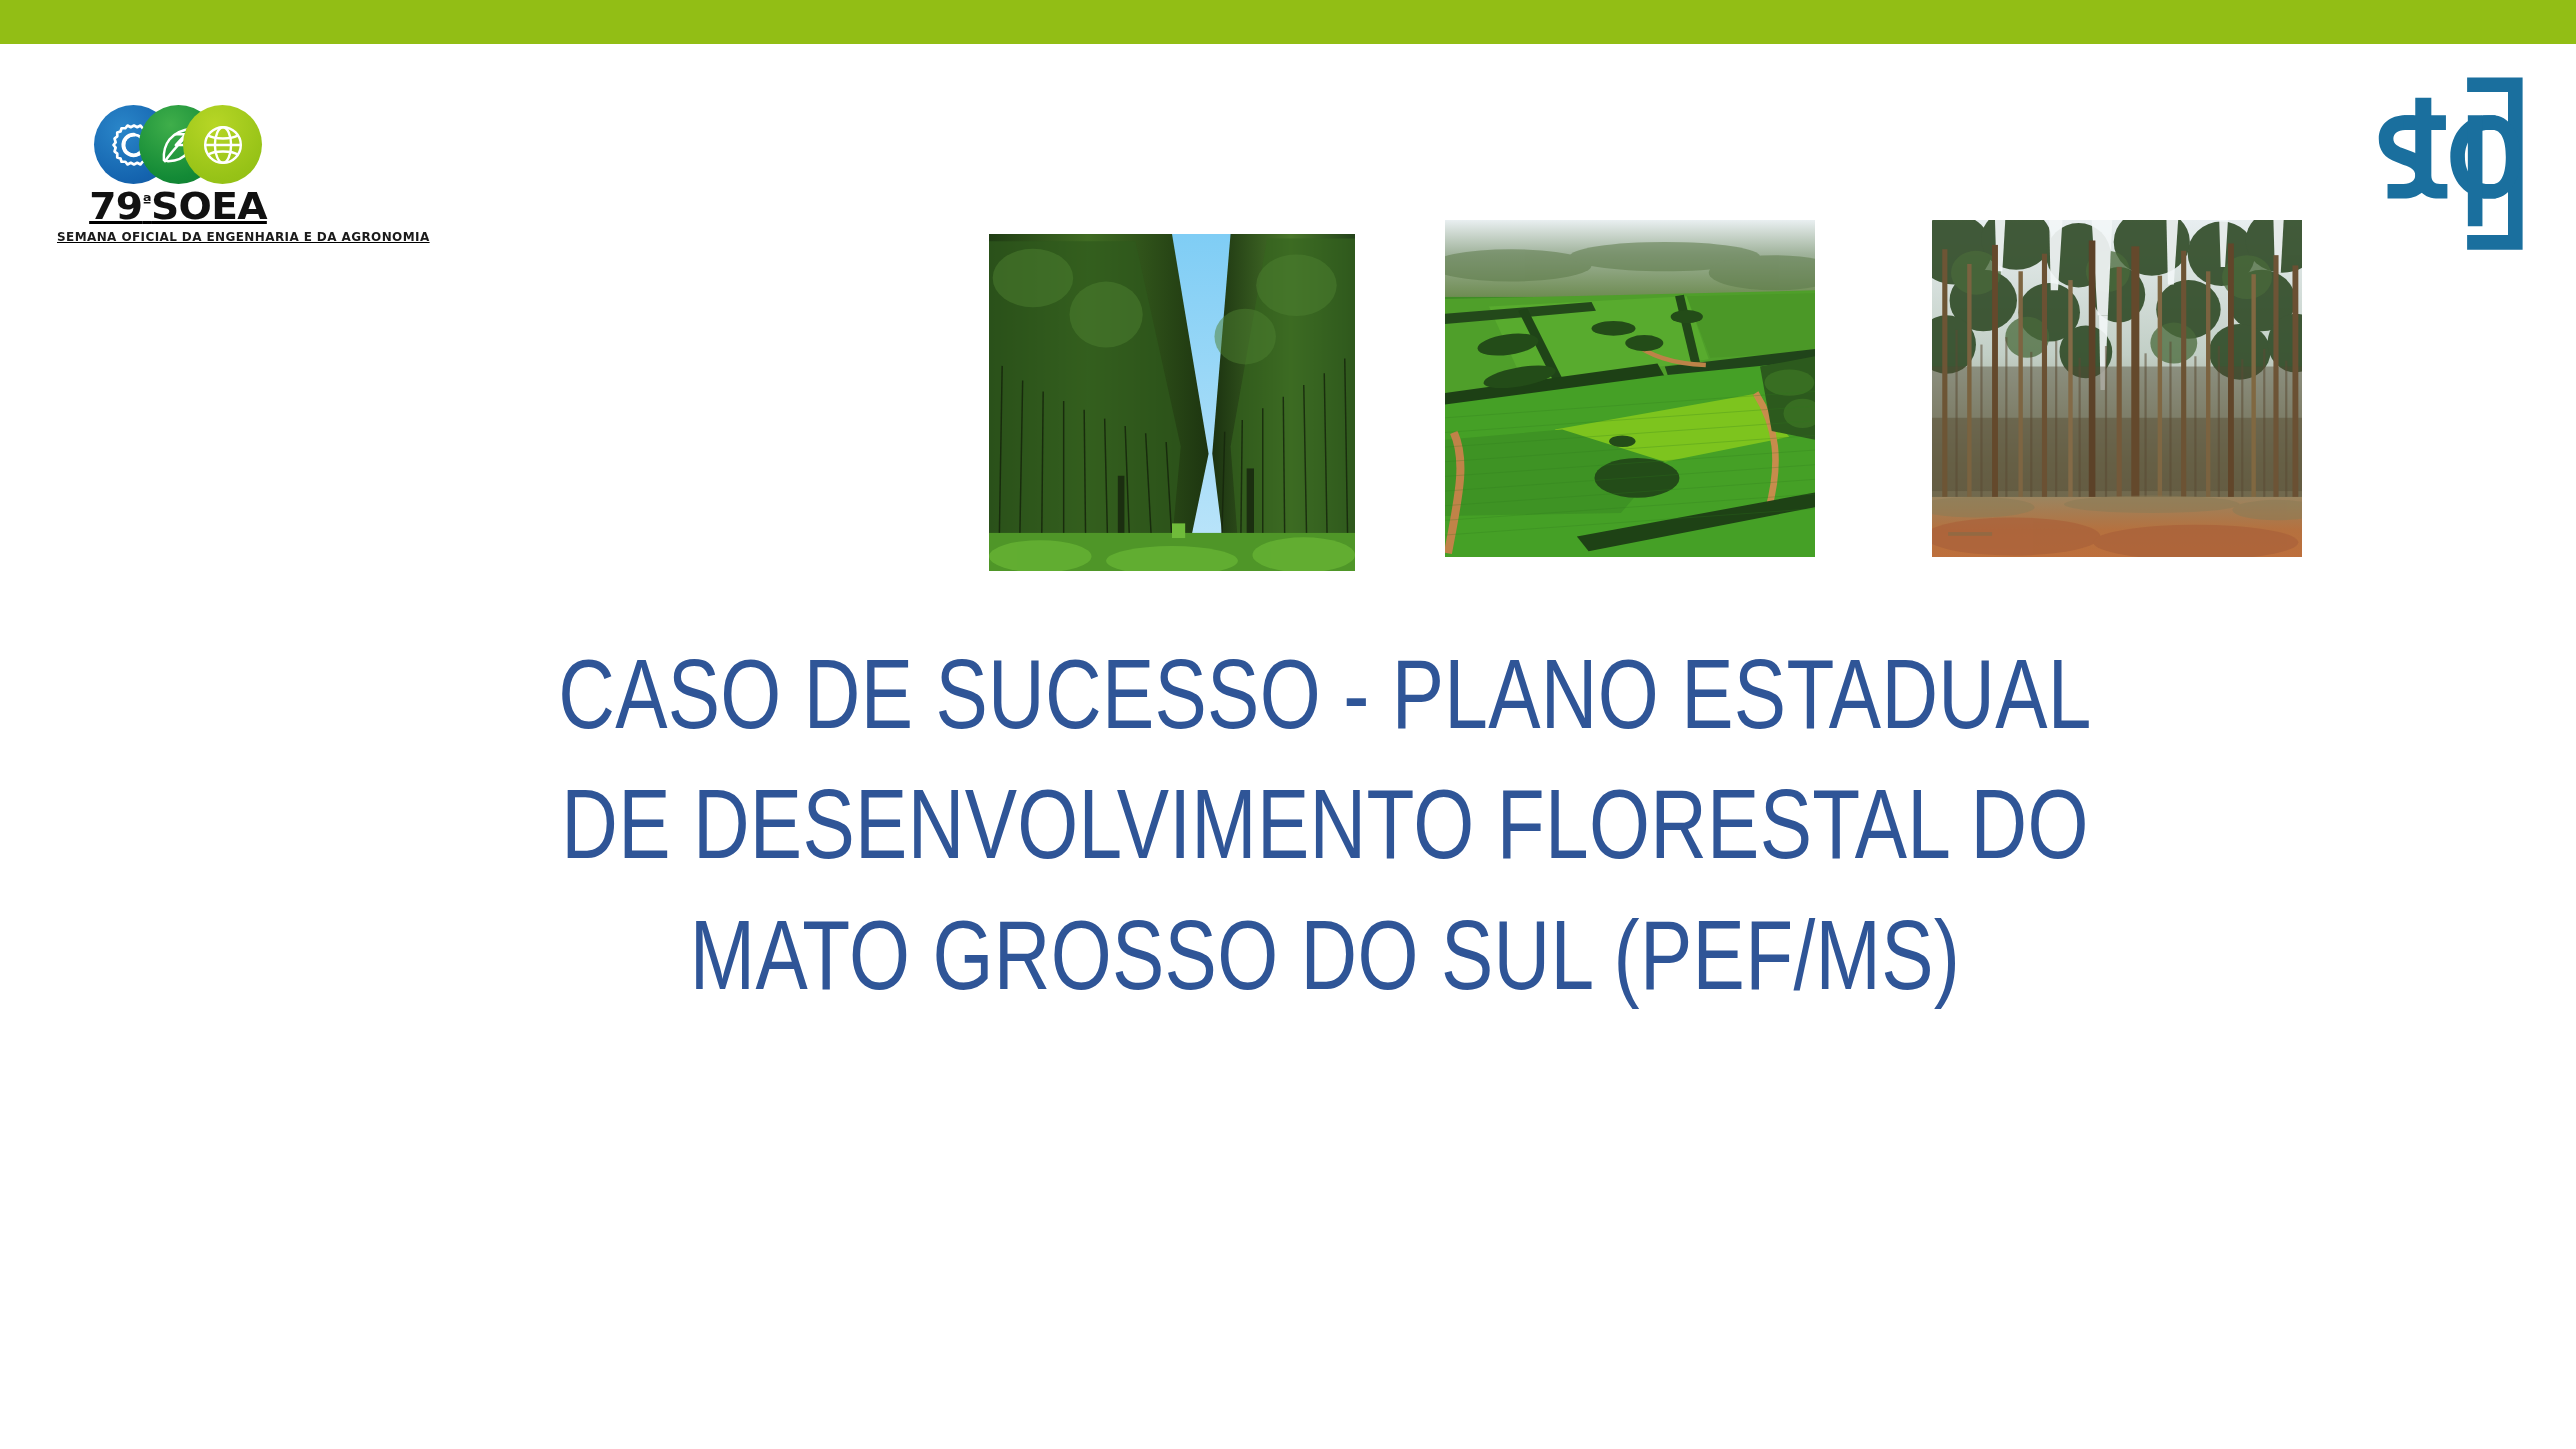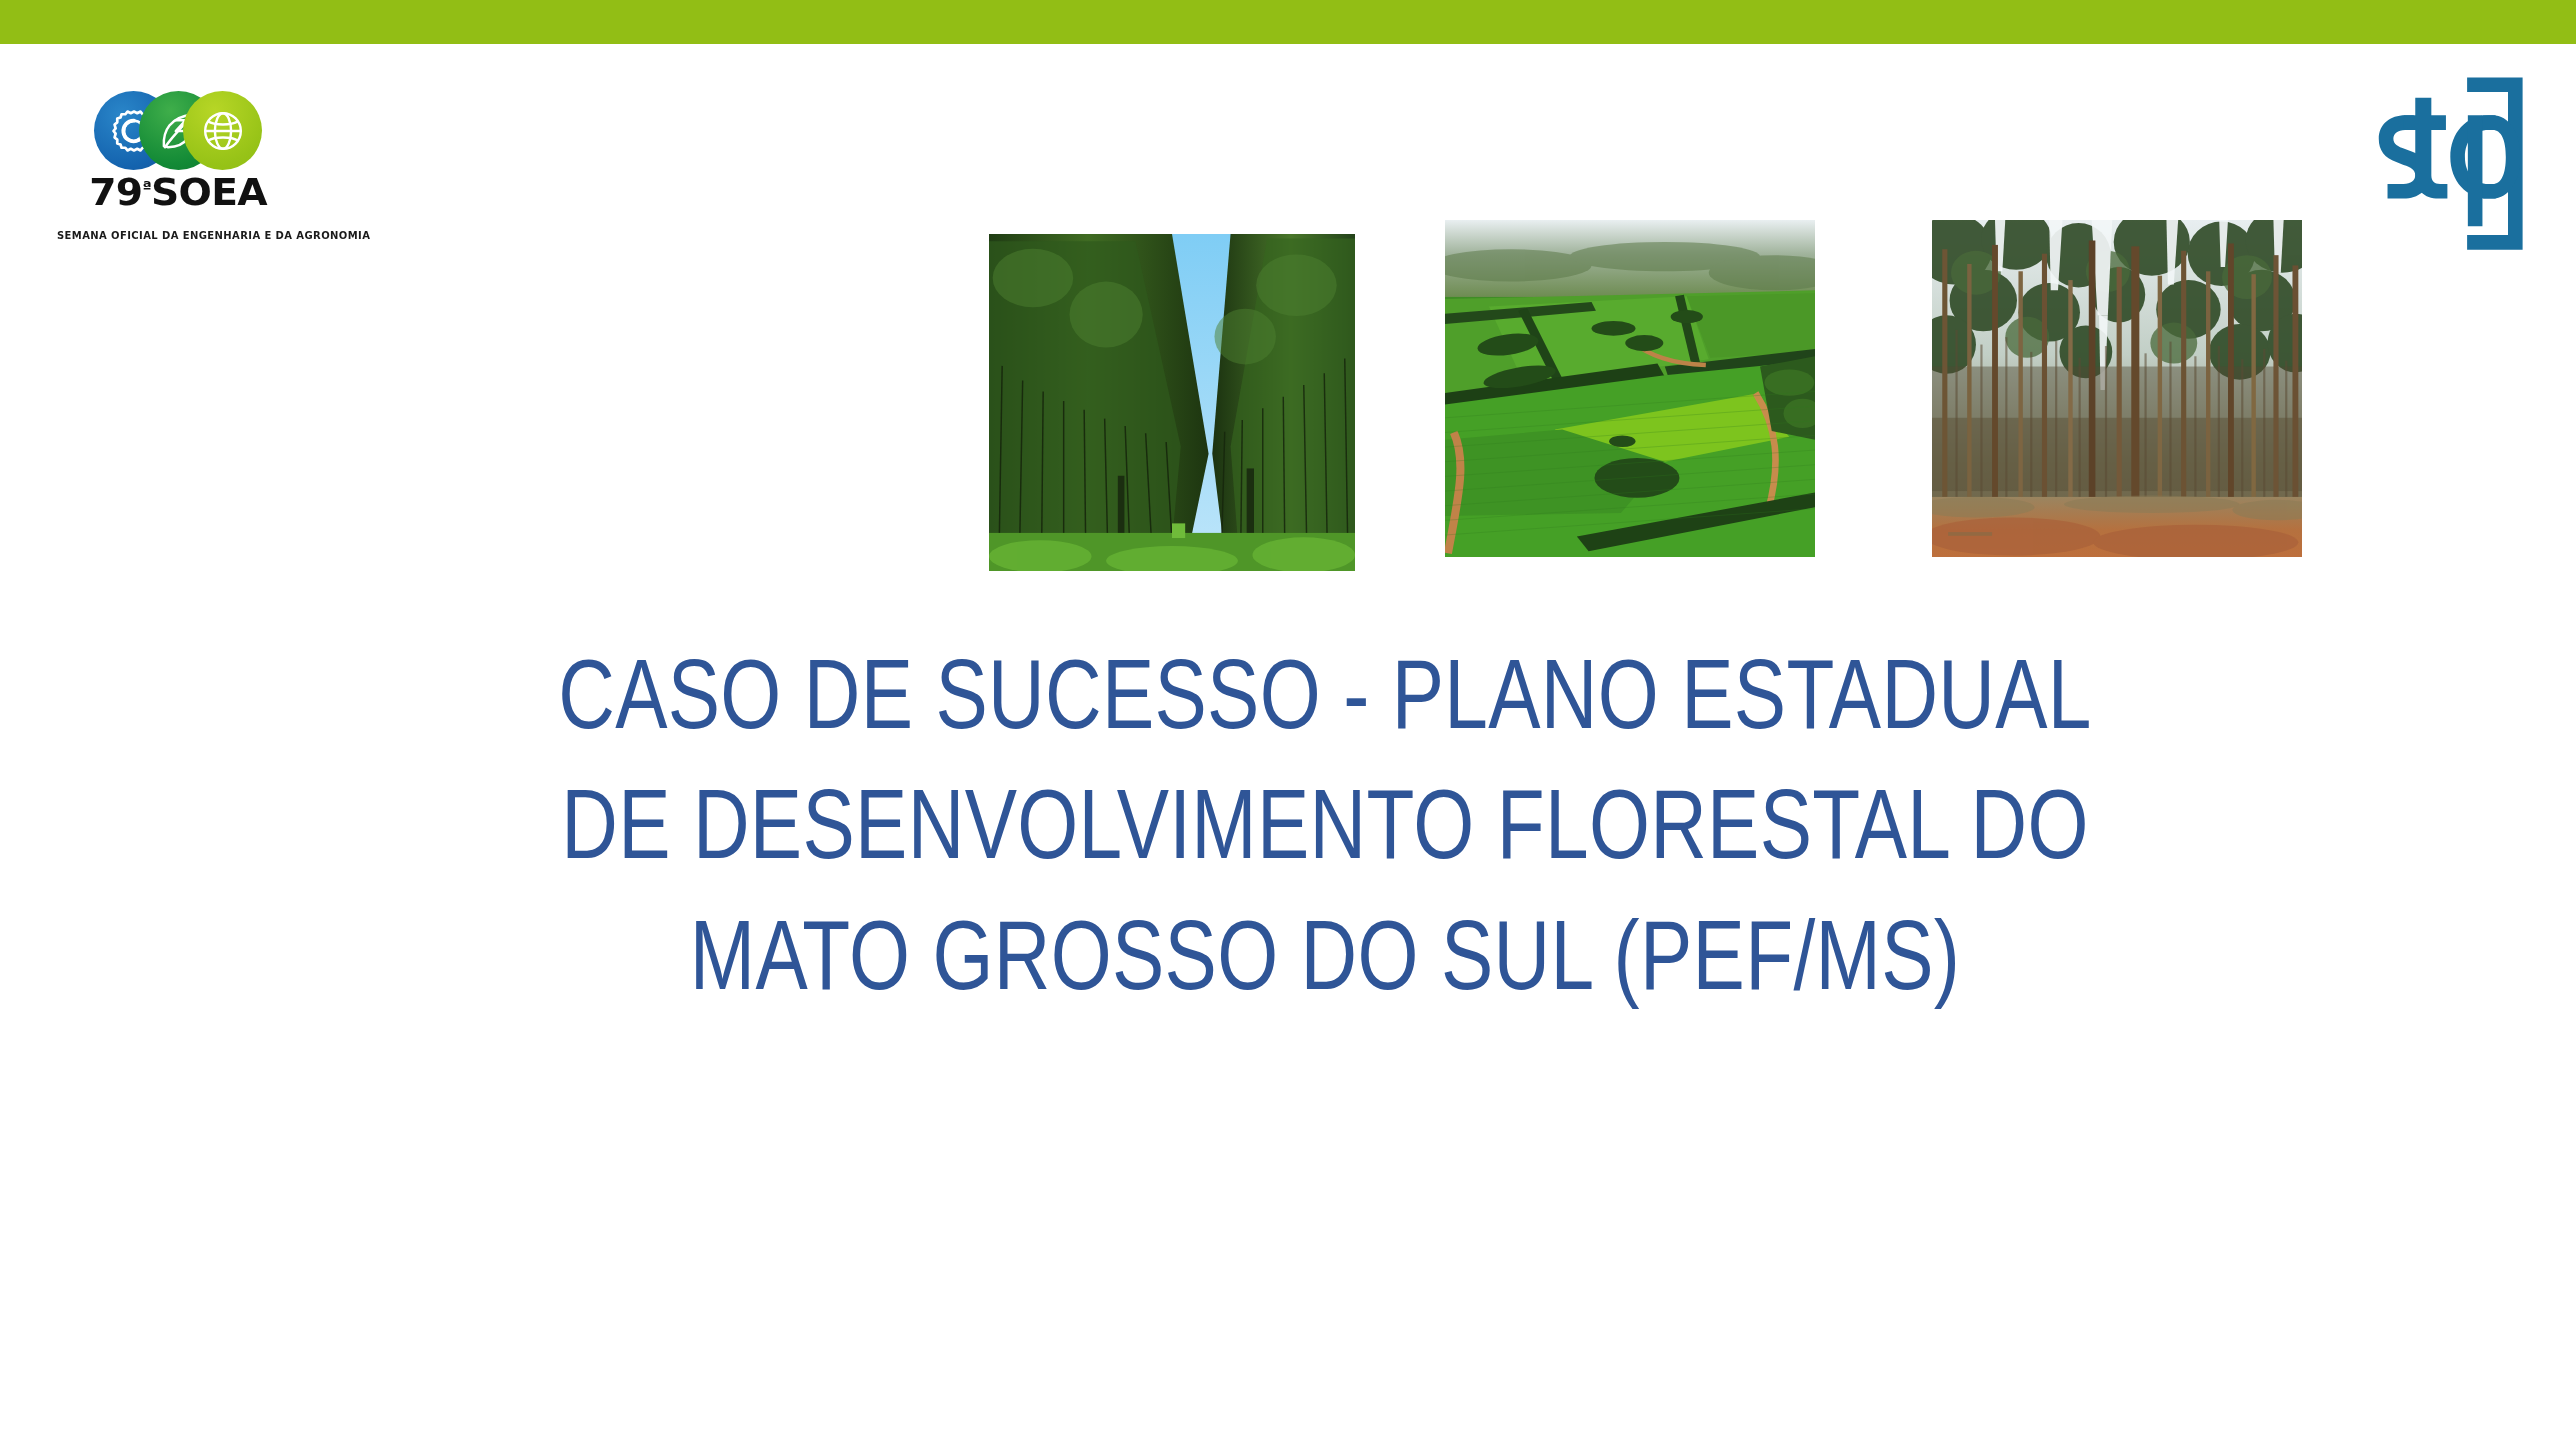--- a/index.html
+++ b/index.html
@@ -21,23 +21,24 @@
     left: 0; top: 0;
     width: 2576px;
     height: 44px;
     background: #92be15;
   }
 
   
   .soea-logo {
     position: absolute;
     left: 57px;
-    top: 91px;
+    top: 105px;
     width: 242px;
     height: 154px;
+    text-decoration: underline;
   }
   .soea-circles {
     position: relative;
     width: 168px;
     height: 79px;
     margin: 0 auto;
   }
   .soea-circle {
     position: absolute;
     top: 0;
@@ -62,25 +63,25 @@
     letter-spacing: -0.7px;
     color: #111111;
     line-height: 1;
     transform: scaleX(1.06);
   }
   .soea-word sup {
     font-size: 16px;
     vertical-align: super;
   }
   .soea-tag {
-    margin-top: 19px;
+    margin-top: 5px;
     text-align: center;
     font-family: "DejaVu Sans", sans-serif;
     font-weight: 700;
-    font-size: 10px;
+    font-size: 12px;
     letter-spacing: 0.4px;
     color: #1b1b1b;
     white-space: nowrap;
   }
 
   
   .stcp-logo {
     position: absolute;
     left: 2370px;
     top: 73px;

